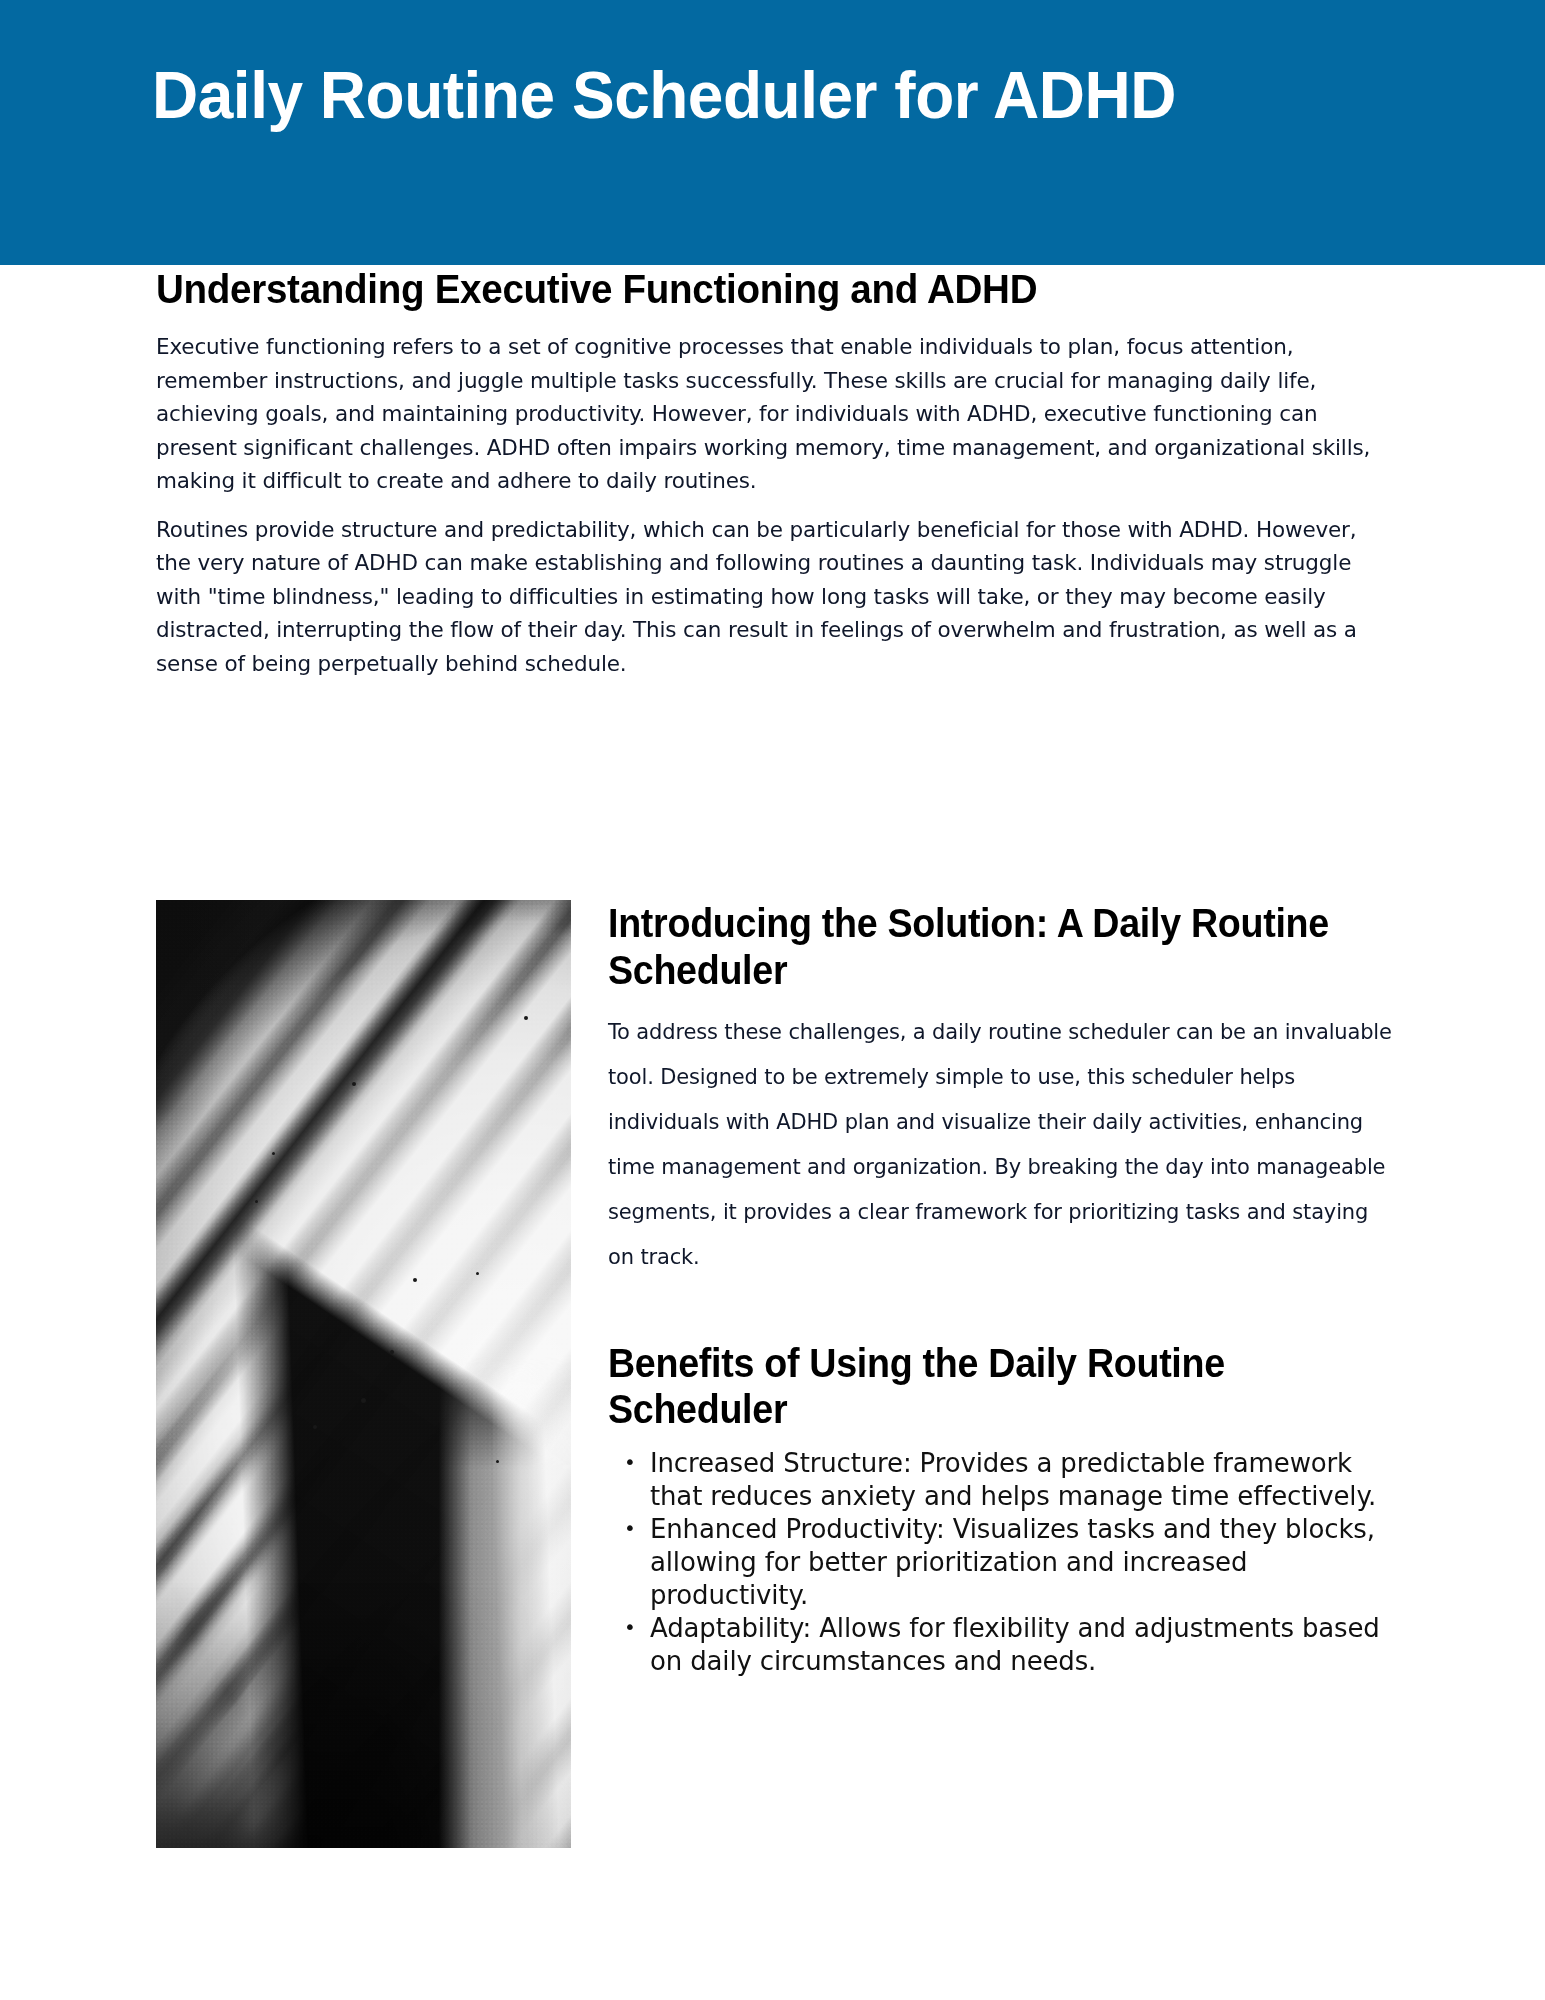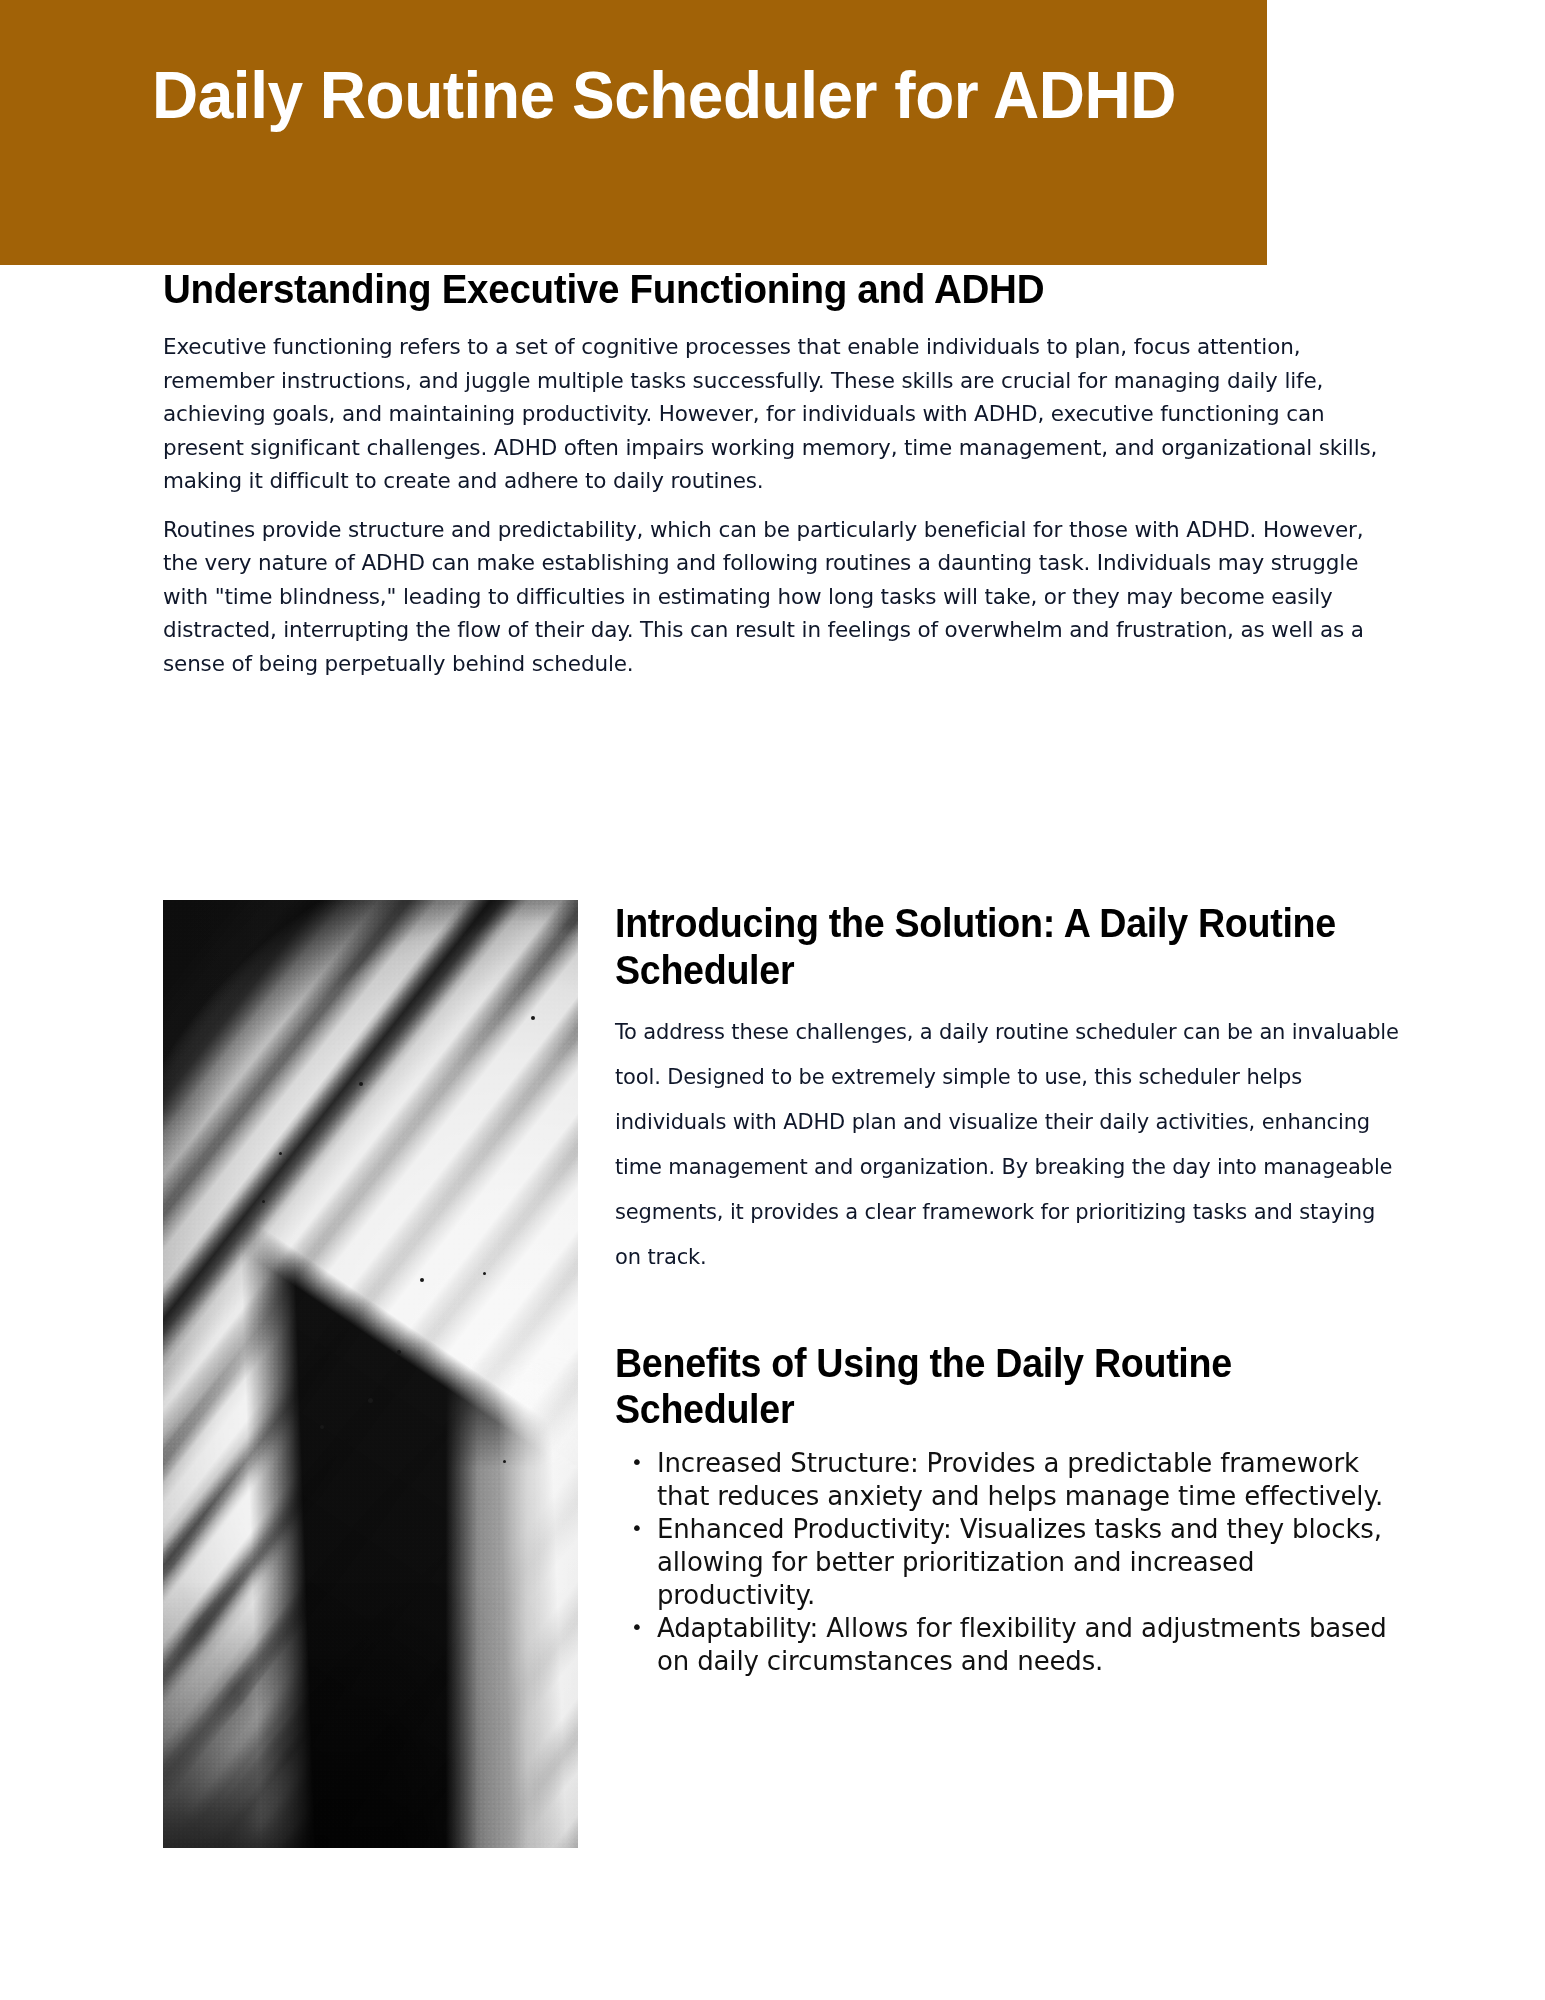--- a/index.html
+++ b/index.html
@@ -14,44 +14,44 @@
     position: relative;
     font-family: "DejaVu Sans", sans-serif;
     overflow: hidden;
   }
 
   
   .header-band {
     position: absolute;
     top: 0;
     left: 0;
-    width: 1267px;
+    width: 1545px;
     height: 265px;
-    background: #a16207;
+    background: #0369a1;
   }
   .header-title {
     position: absolute;
     left: 152px;
     top: 56px;
     color: #ffffff;
     font-family: "Liberation Sans", sans-serif;
     font-weight: bold;
     font-size: 67px;
     line-height: 1.15;
     letter-spacing: -0.5px;
     transform: scaleX(0.955);
     transform-origin: left center;
     white-space: nowrap;
   }
 
   
   .page {
     position: absolute;
     top: 265px;
-    left: 8px;
+    left: 1px;
     width: 1370px;
     height: 1735px;
   }
 
   .content {
     position: absolute;
     left: 155px;
     top: 0;
     width: 1238px;
   }

